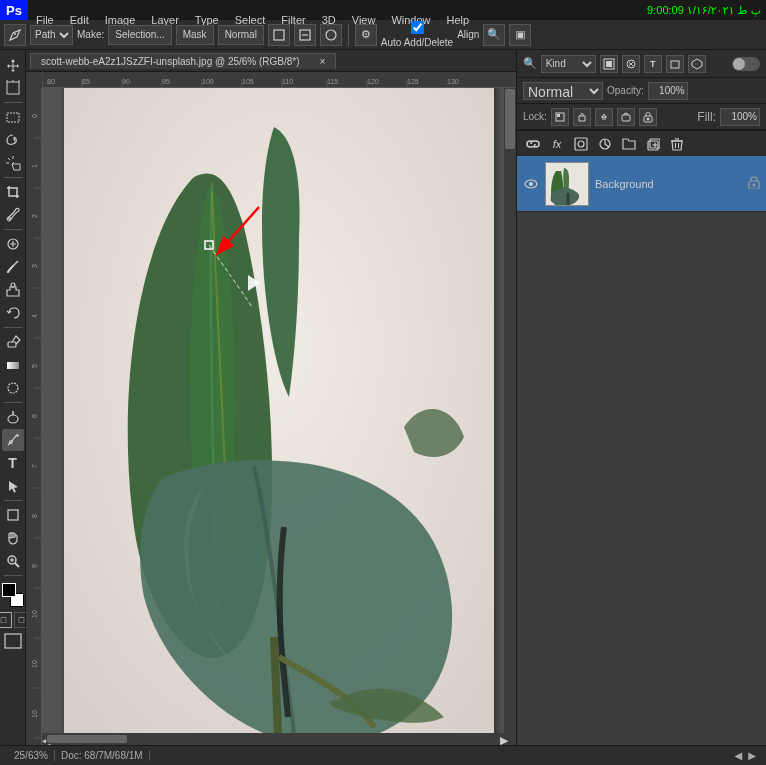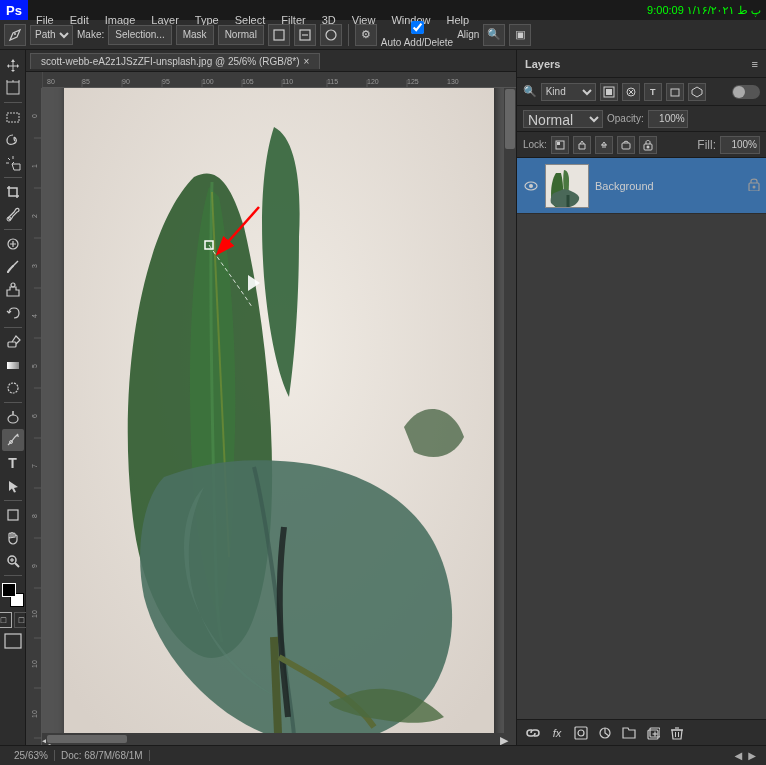--- a/index.html
+++ b/index.html
@@ -44,21 +44,21 @@
     .tool-separator { width: 18px; height: 1px; background: #555; margin: 2px 0; }
 
     
     #canvas-area {
       flex: 1; background: #535353; position: relative; overflow: hidden;
     }
     #tab-bar {
       height: 22px; background: #2d2d2d; display: flex; align-items: center;
       border-bottom: 1px solid #1a1a1a; padding: 0 4px;
     }
-    .tab { background: #3c3c3c; border: 1px solid #555; border-bottom: none; padding: 2px 10px; font-size: 10px; cursor: pointer; display: flex; align-items: center; gap: 4px; }
+    .tab { background: #3c3c3c; border: 1px solid #555; border-bottom: none; padding: 2px 10px; font-size: 10px; cursor: pointer; display: flex; align-items: center; gap: 20px; }
     .tab .close { font-size: 10px; cursor: pointer; }
 
     #ruler-corner { position: absolute; top: 22px; left: 0; width: 16px; height: 16px; background: #3c3c3c; z-index: 10; }
     #ruler-h { position: absolute; top: 22px; left: 16px; right: 0; height: 16px; background: #3c3c3c; border-bottom: 1px solid #555; overflow: hidden; }
     #ruler-v { position: absolute; top: 38px; left: 0; width: 16px; bottom: 0; background: #3c3c3c; border-right: 1px solid #555; overflow: hidden; }
 
     #canvas-viewport {
       position: absolute; top: 38px; left: 16px; right: 0; bottom: 0;
       overflow: hidden; display: flex; align-items: center; justify-content: center;
     }
@@ -494,24 +494,20 @@
       <div style="width:4px;height:10px;background:#3c3c3c;cursor:pointer;">◀</div>
       <div style="flex:1;height:10px;background:#3c3c3c;">
         <div style="width:80px;height:8px;background:#666;border-radius:2px;margin:1px;"></div>
       </div>
       <div style="width:4px;height:10px;background:#3c3c3c;cursor:pointer;">▶</div>
     </div>
   </div>
 
   <div id="right-panel">
 
-    <div id="layers-header">
-      <span id="layers-title">Layers</span>
-      <span style="margin-left:auto;cursor:pointer;font-size:11px;">≡</span>
-    </div>
 
     <div id="layers-search">
       <span class="search-icon">🔍</span>
       <select style="background:#3c3c3c;border:1px solid #555;color:#ccc;font-size:10px;height:18px;width:55px;">
         <option>Kind</option>
       </select>
       <div class="layer-filter-btn">
         <svg width="12" height="12" viewBox="0 0 12 12">
             <rect x="1" y="1" width="10" height="10" fill="none" stroke="#ccc" stroke-width="1"></rect>
             <rect x="3" y="3" width="6" height="6" fill="#ccc"></rect>
@@ -578,20 +574,66 @@
       </div>
       <div class="lock-btn">
         <svg width="12" height="12" viewBox="0 0 12 12">
             <rect x="2" y="5" width="8" height="6" rx="1" fill="none" stroke="#ccc" stroke-width="1"></rect>
             <path d="M4 5 L4 3 C4 1 8 1 8 3 L8 5" fill="none" stroke="#ccc" stroke-width="1"></path>
             <circle cx="6" cy="8" r="1.5" fill="#ccc"></circle>
           </svg>
       </div>
       <span class="fill-label">Fill:</span>
       <input class="fill-input" value="100%" type="text" style="">
+    </div>
+
+    <div id="layers-footer">
+      <div class="footer-icon-btn" title="Link layers">
+        <svg width="14" height="14" viewBox="0 0 14 14">
+            <path d="M5 7 C5 5 6 4 8 4 L10 4 C12 4 13 5 13 7 C13 9 12 10 10 10 L8 10" fill="none" stroke="#ccc" stroke-width="1.5"></path>
+            <path d="M9 7 C9 9 8 10 6 10 L4 10 C2 10 1 9 1 7 C1 5 2 4 4 4 L6 4" fill="none" stroke="#ccc" stroke-width="1.5"></path>
+          </svg>
+      </div>
+      <div class="footer-icon-btn" title="Add layer style">
+        <span style="font-size:11px;font-style:italic;color:#ccc;">fx</span>
+      </div>
+      <div class="footer-icon-btn" title="Add layer mask">
+        <svg width="14" height="14" viewBox="0 0 14 14">
+            <rect x="1" y="1" width="12" height="12" rx="1" fill="none" stroke="#ccc" stroke-width="1.2"></rect>
+            <circle cx="7" cy="7" r="3" fill="none" stroke="#ccc" stroke-width="1.2"></circle>
+          </svg>
+      </div>
+      <div class="footer-icon-btn" title="Add adjustment layer">
+        <svg width="14" height="14" viewBox="0 0 14 14">
+            <circle cx="7" cy="7" r="5" fill="none" stroke="#ccc" stroke-width="1.2"></circle>
+            <path d="M7 2 L7 7 L11 10" fill="none" stroke="#ccc" stroke-width="1.2"></path>
+          </svg>
+      </div>
+      <div class="footer-icon-btn" title="Create group">
+        <svg width="14" height="14" viewBox="0 0 14 14">
+            <path d="M1 4 L1 12 L13 12 L13 4 L7 4 L6 2 L1 2 Z" fill="none" stroke="#ccc" stroke-width="1.2"></path>
+          </svg>
+      </div>
+      <div class="footer-icon-btn" title="Create new layer">
+        <svg width="14" height="14" viewBox="0 0 14 14">
+            <rect x="2" y="4" width="10" height="9" rx="1" fill="none" stroke="#ccc" stroke-width="1.2"></rect>
+            <rect x="4" y="2" width="10" height="9" rx="1" fill="none" stroke="#ccc" stroke-width="1.2"></rect>
+            <line x1="9" y1="5.5" x2="9" y2="10.5" stroke="#ccc" stroke-width="1.2"></line>
+            <line x1="6.5" y1="8" x2="11.5" y2="8" stroke="#ccc" stroke-width="1.2"></line>
+          </svg>
+      </div>
+      <div class="footer-icon-btn" title="Delete layer">
+        <svg width="14" height="14" viewBox="0 0 14 14">
+            <path d="M2 4 L12 4 L11 13 L3 13 Z" fill="none" stroke="#ccc" stroke-width="1.2"></path>
+            <line x1="1" y1="4" x2="13" y2="4" stroke="#ccc" stroke-width="1.2"></line>
+            <path d="M5 2 L9 2" stroke="#ccc" stroke-width="1.2"></path>
+            <line x1="5.5" y1="6" x2="5.5" y2="11" stroke="#ccc" stroke-width="1"></line>
+            <line x1="8.5" y1="6" x2="8.5" y2="11" stroke="#ccc" stroke-width="1"></line>
+          </svg>
+      </div>
     </div>
 
     <div id="layers-list">
       <div class="layer-item selected">
         <div class="layer-visibility">
           <svg width="14" height="14" viewBox="0 0 14 14">
               <ellipse cx="7" cy="7" rx="6" ry="4" fill="none" stroke="#ccc" stroke-width="1.2"></ellipse>
               <circle cx="7" cy="7" r="2" fill="#ccc"></circle>
             </svg>
         </div>
@@ -608,66 +650,20 @@
         <span class="layer-name">Background</span>
         <span class="layer-lock-icon">
           <svg width="12" height="14" viewBox="0 0 12 14">
               <rect x="1" y="6" width="10" height="8" rx="1" fill="none" stroke="#999" stroke-width="1.2"></rect>
               <path d="M3 6 L3 4 C3 1.5 9 1.5 9 4 L9 6" fill="none" stroke="#999" stroke-width="1.2"></path>
               <circle cx="6" cy="10" r="1.5" fill="#999"></circle>
             </svg>
         </span>
       </div>
     </div>
-
-    <div id="layers-footer">
-      <div class="footer-icon-btn" title="Link layers">
-        <svg width="14" height="14" viewBox="0 0 14 14">
-            <path d="M5 7 C5 5 6 4 8 4 L10 4 C12 4 13 5 13 7 C13 9 12 10 10 10 L8 10" fill="none" stroke="#ccc" stroke-width="1.5"></path>
-            <path d="M9 7 C9 9 8 10 6 10 L4 10 C2 10 1 9 1 7 C1 5 2 4 4 4 L6 4" fill="none" stroke="#ccc" stroke-width="1.5"></path>
-          </svg>
-      </div>
-      <div class="footer-icon-btn" title="Add layer style">
-        <span style="font-size:11px;font-style:italic;color:#ccc;">fx</span>
-      </div>
-      <div class="footer-icon-btn" title="Add layer mask">
-        <svg width="14" height="14" viewBox="0 0 14 14">
-            <rect x="1" y="1" width="12" height="12" rx="1" fill="none" stroke="#ccc" stroke-width="1.2"></rect>
-            <circle cx="7" cy="7" r="3" fill="none" stroke="#ccc" stroke-width="1.2"></circle>
-          </svg>
-      </div>
-      <div class="footer-icon-btn" title="Add adjustment layer">
-        <svg width="14" height="14" viewBox="0 0 14 14">
-            <circle cx="7" cy="7" r="5" fill="none" stroke="#ccc" stroke-width="1.2"></circle>
-            <path d="M7 2 L7 7 L11 10" fill="none" stroke="#ccc" stroke-width="1.2"></path>
-          </svg>
-      </div>
-      <div class="footer-icon-btn" title="Create group">
-        <svg width="14" height="14" viewBox="0 0 14 14">
-            <path d="M1 4 L1 12 L13 12 L13 4 L7 4 L6 2 L1 2 Z" fill="none" stroke="#ccc" stroke-width="1.2"></path>
-          </svg>
-      </div>
-      <div class="footer-icon-btn" title="Create new layer">
-        <svg width="14" height="14" viewBox="0 0 14 14">
-            <rect x="2" y="4" width="10" height="9" rx="1" fill="none" stroke="#ccc" stroke-width="1.2"></rect>
-            <rect x="4" y="2" width="10" height="9" rx="1" fill="none" stroke="#ccc" stroke-width="1.2"></rect>
-            <line x1="9" y1="5.5" x2="9" y2="10.5" stroke="#ccc" stroke-width="1.2"></line>
-            <line x1="6.5" y1="8" x2="11.5" y2="8" stroke="#ccc" stroke-width="1.2"></line>
-          </svg>
-      </div>
-      <div class="footer-icon-btn" title="Delete layer">
-        <svg width="14" height="14" viewBox="0 0 14 14">
-            <path d="M2 4 L12 4 L11 13 L3 13 Z" fill="none" stroke="#ccc" stroke-width="1.2"></path>
-            <line x1="1" y1="4" x2="13" y2="4" stroke="#ccc" stroke-width="1.2"></line>
-            <path d="M5 2 L9 2" stroke="#ccc" stroke-width="1.2"></path>
-            <line x1="5.5" y1="6" x2="5.5" y2="11" stroke="#ccc" stroke-width="1"></line>
-            <line x1="8.5" y1="6" x2="8.5" y2="11" stroke="#ccc" stroke-width="1"></line>
-          </svg>
-      </div>
-    </div>
   </div>
 </div>
 
 <div id="status-bar">
   <span class="status-item">25/63%</span>
   <span class="status-item">Doc: 68/7M/68/1M</span>
   <span style="flex:1;"></span>
   <div class="status-nav">
     <span class="nav-btn">◀</span>
     <span class="nav-btn">▶</span>

